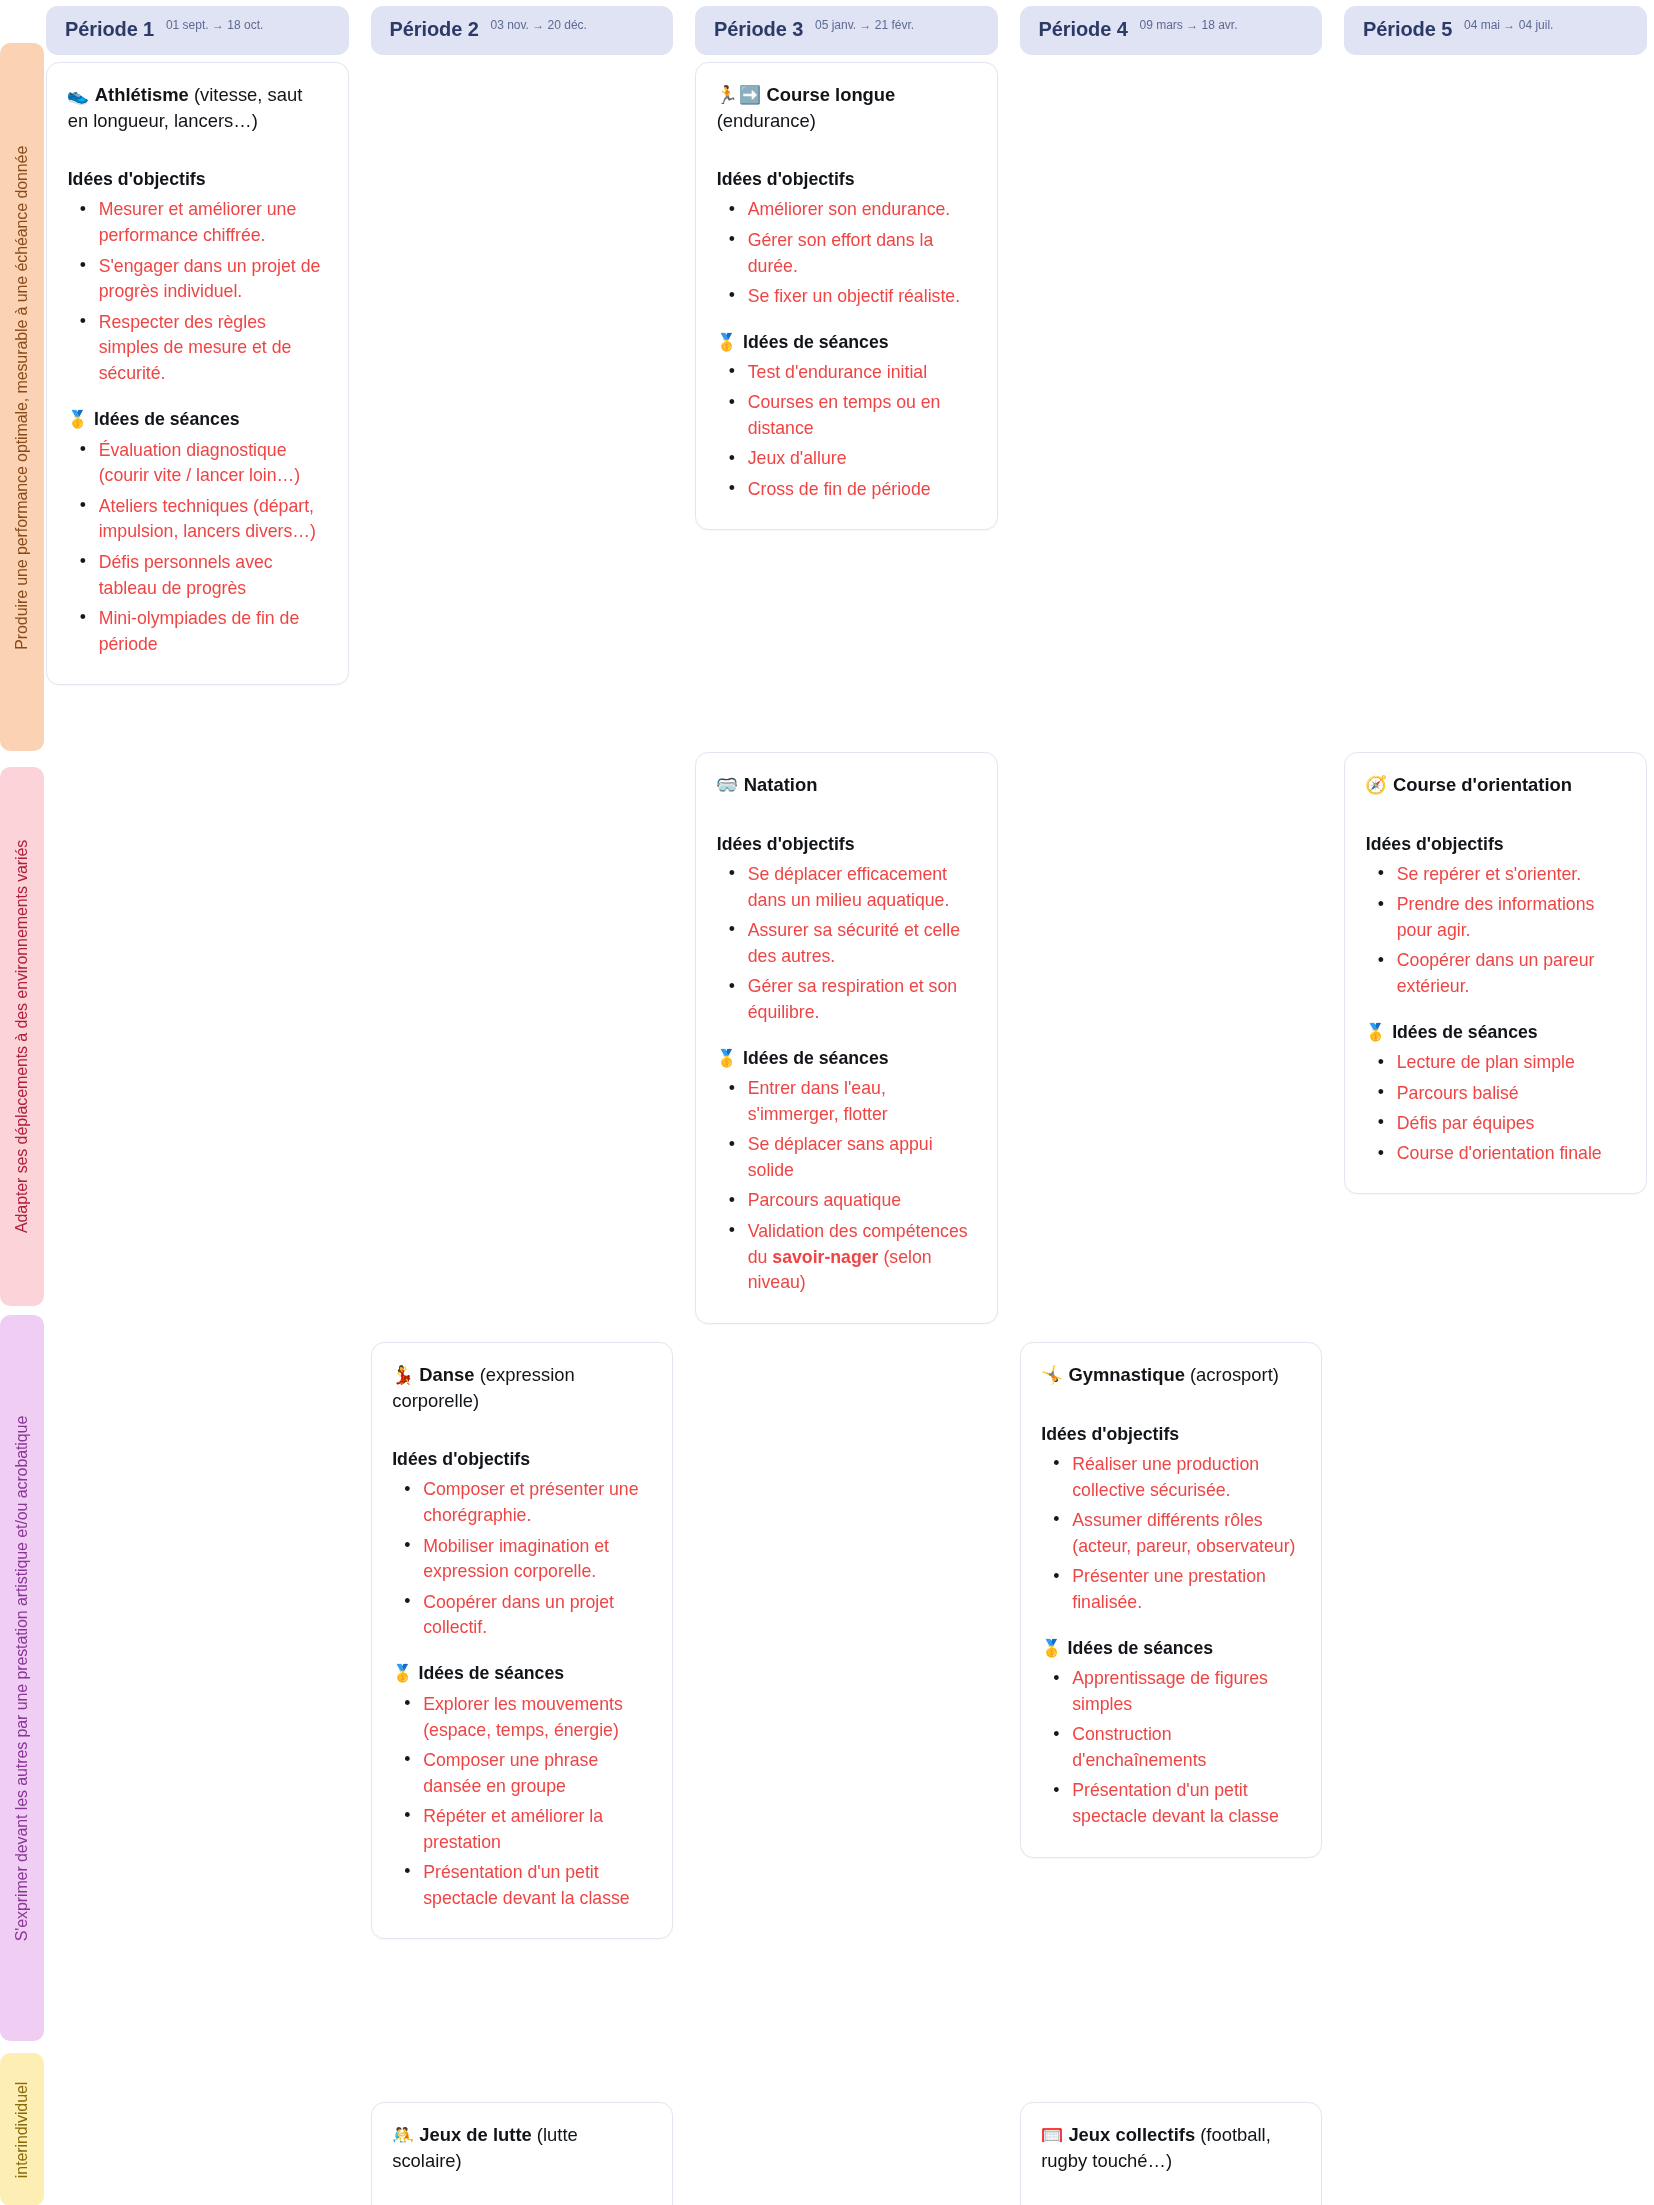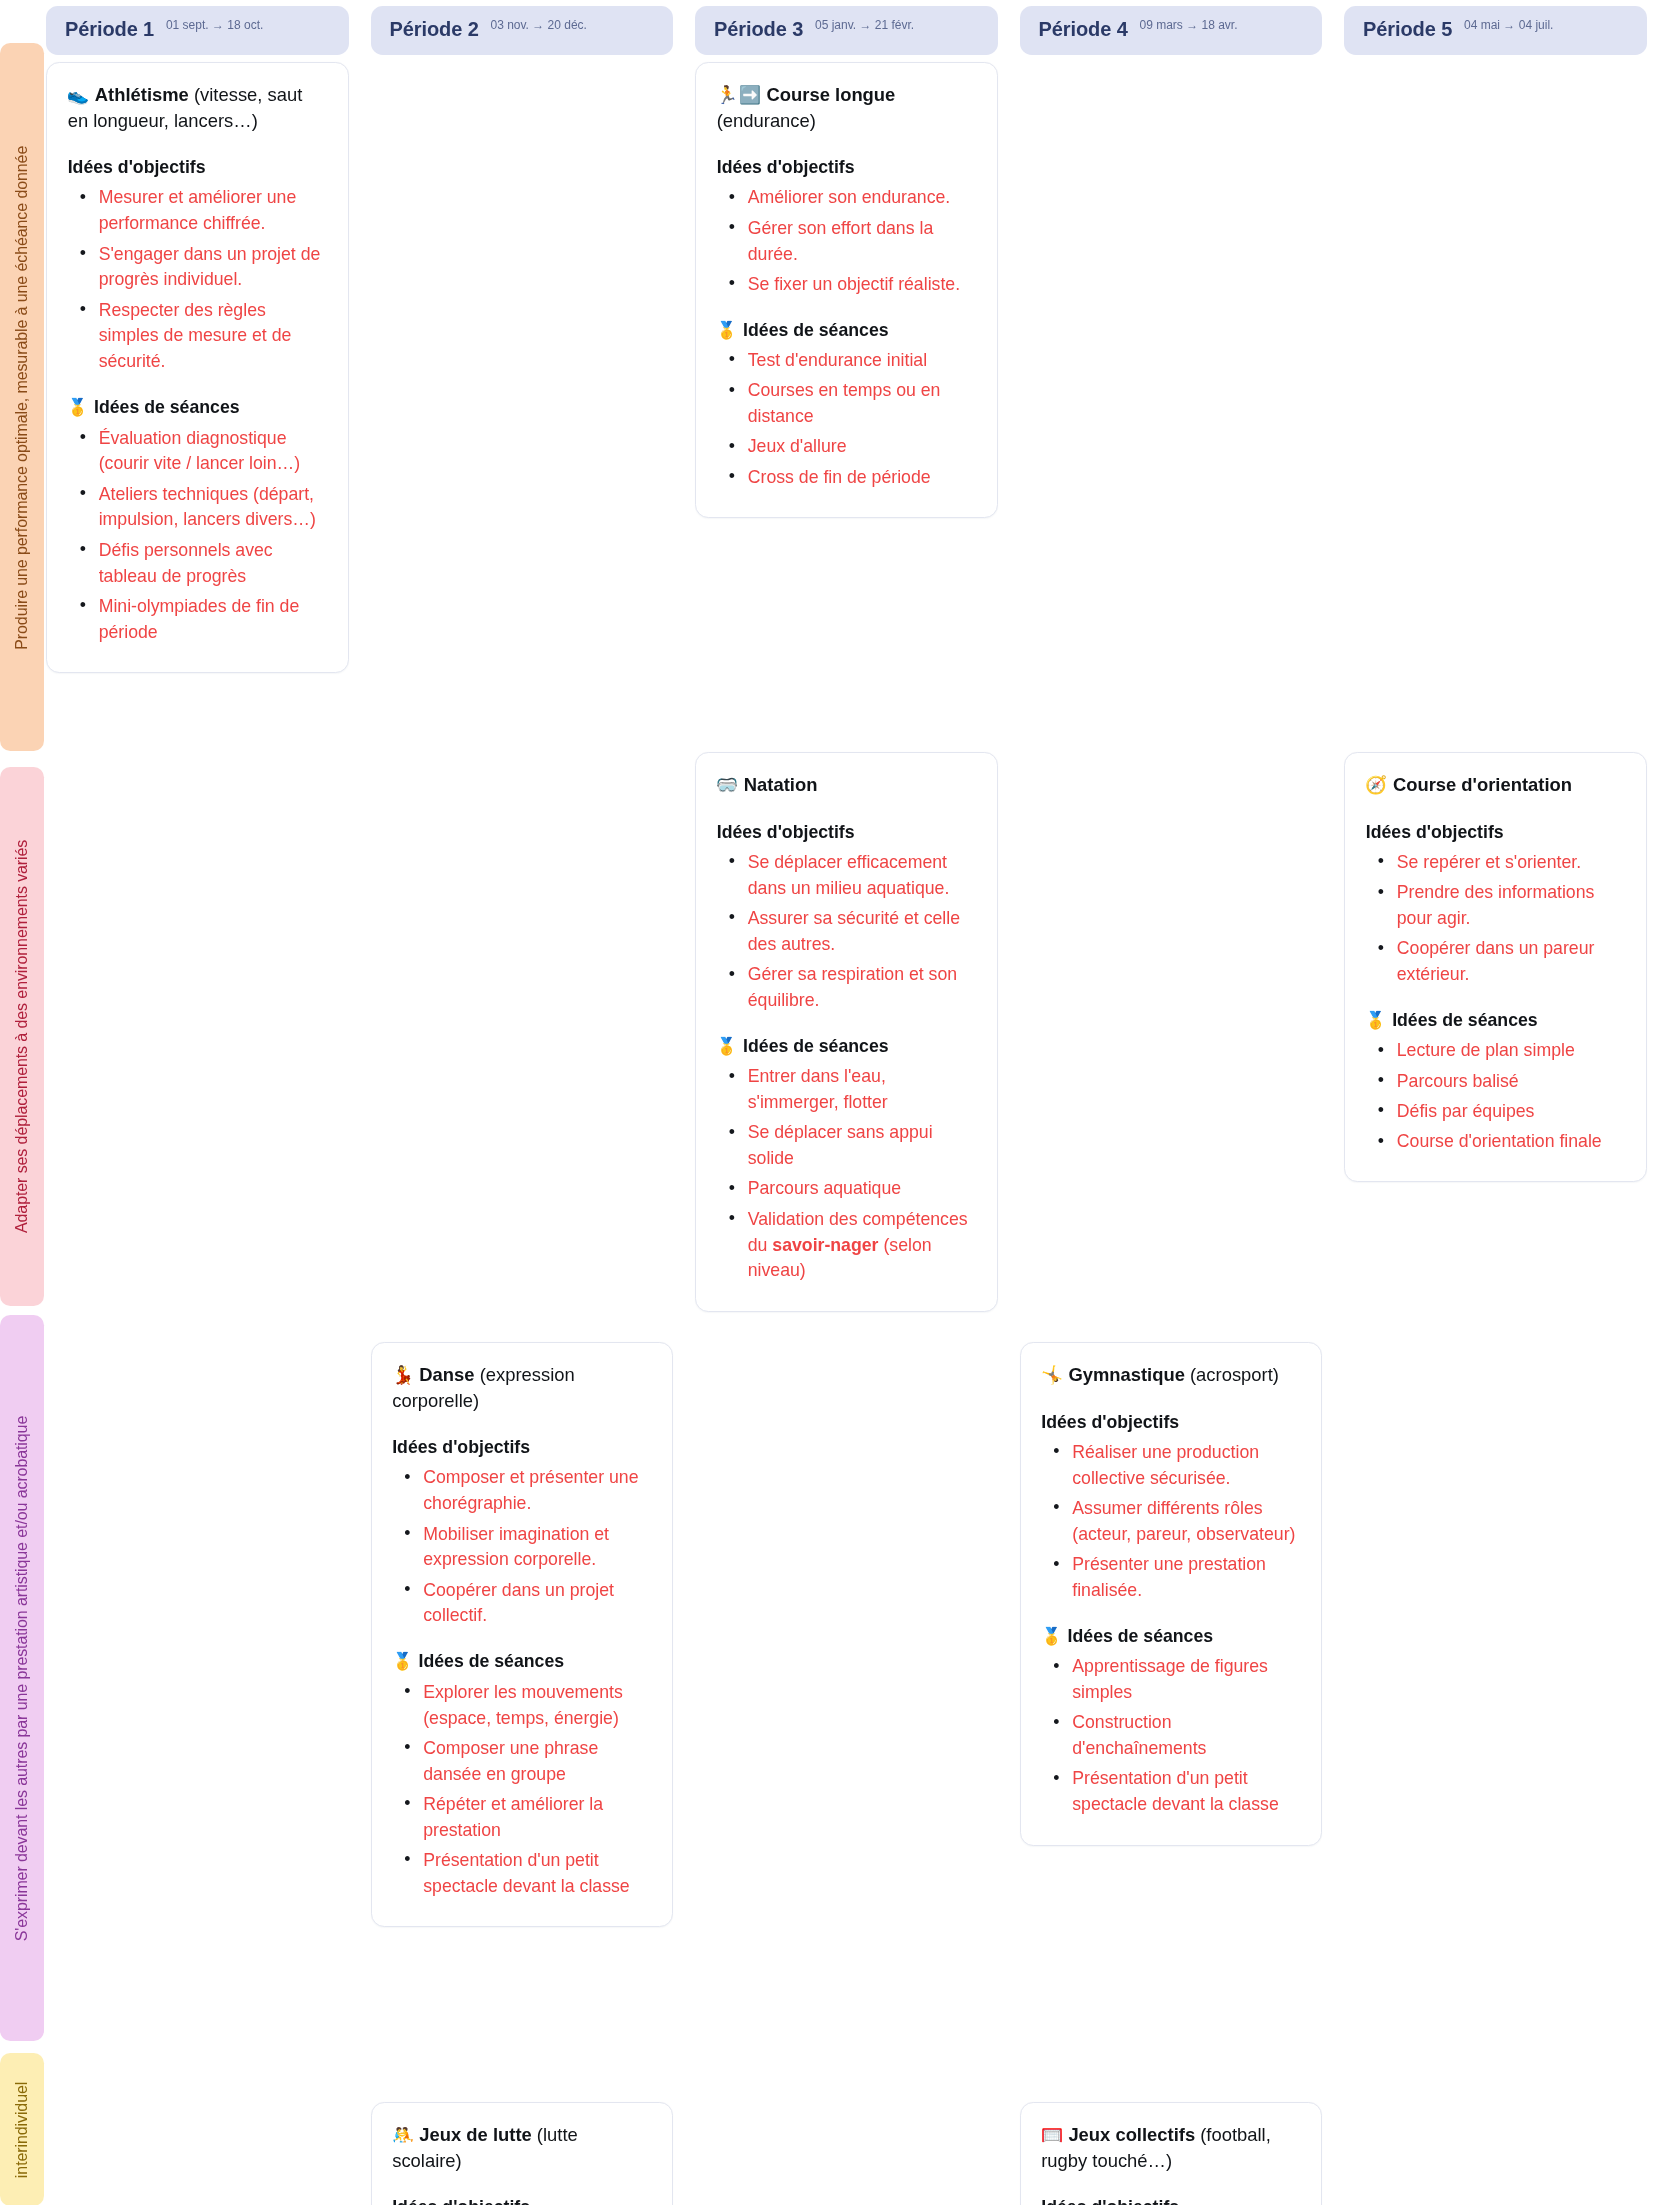--- a/index.html
+++ b/index.html
@@ -92,21 +92,21 @@
   }
   .card-title .strong { font-weight: 700; }
 
   .section-head {
     font-size: 17.7px;
     font-weight: 700;
     color: #111418;
     margin: 22px 0 7.4px 0;
   }
   .section-head .emoji { margin-right: 5.2px; font-size: 17px; }
-  .section-head.first { margin-top: 24px; }
+  .section-head.first { margin-top: 36px; }
 
   ul.items {
     margin: 0;
     padding: 0 0 0 31px;
     list-style: none;
   }
   ul.items li {
     font-size: 17.7px;
     line-height: 1.46;
     color: #ef4444;

